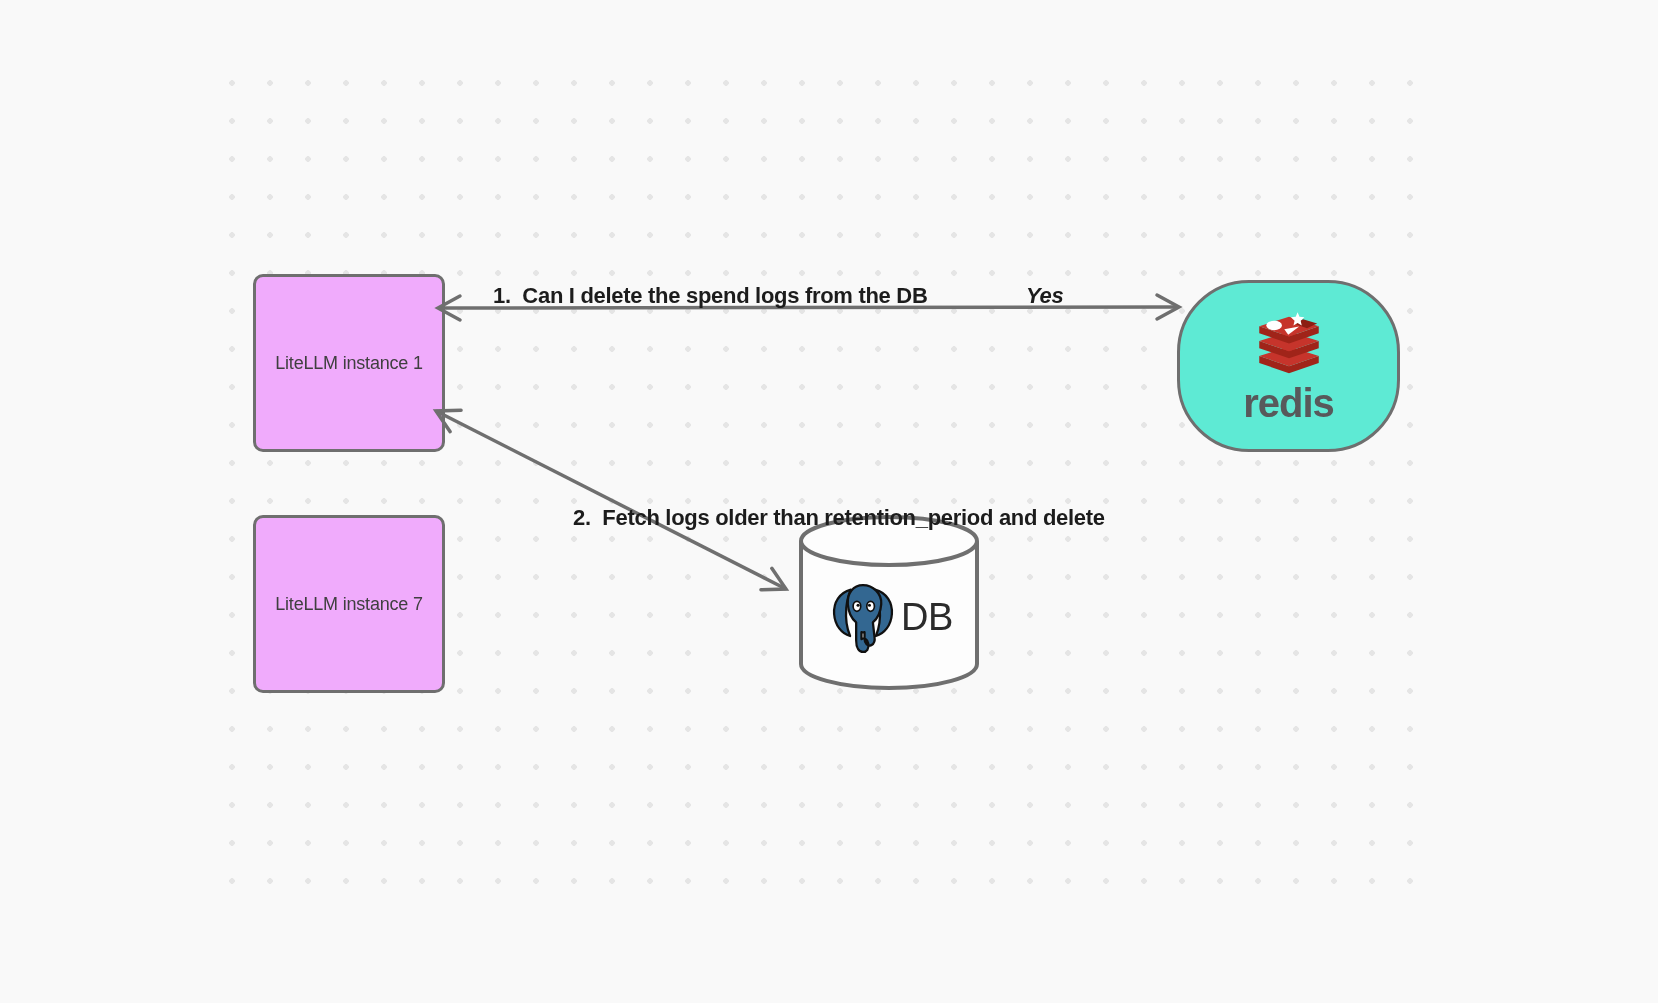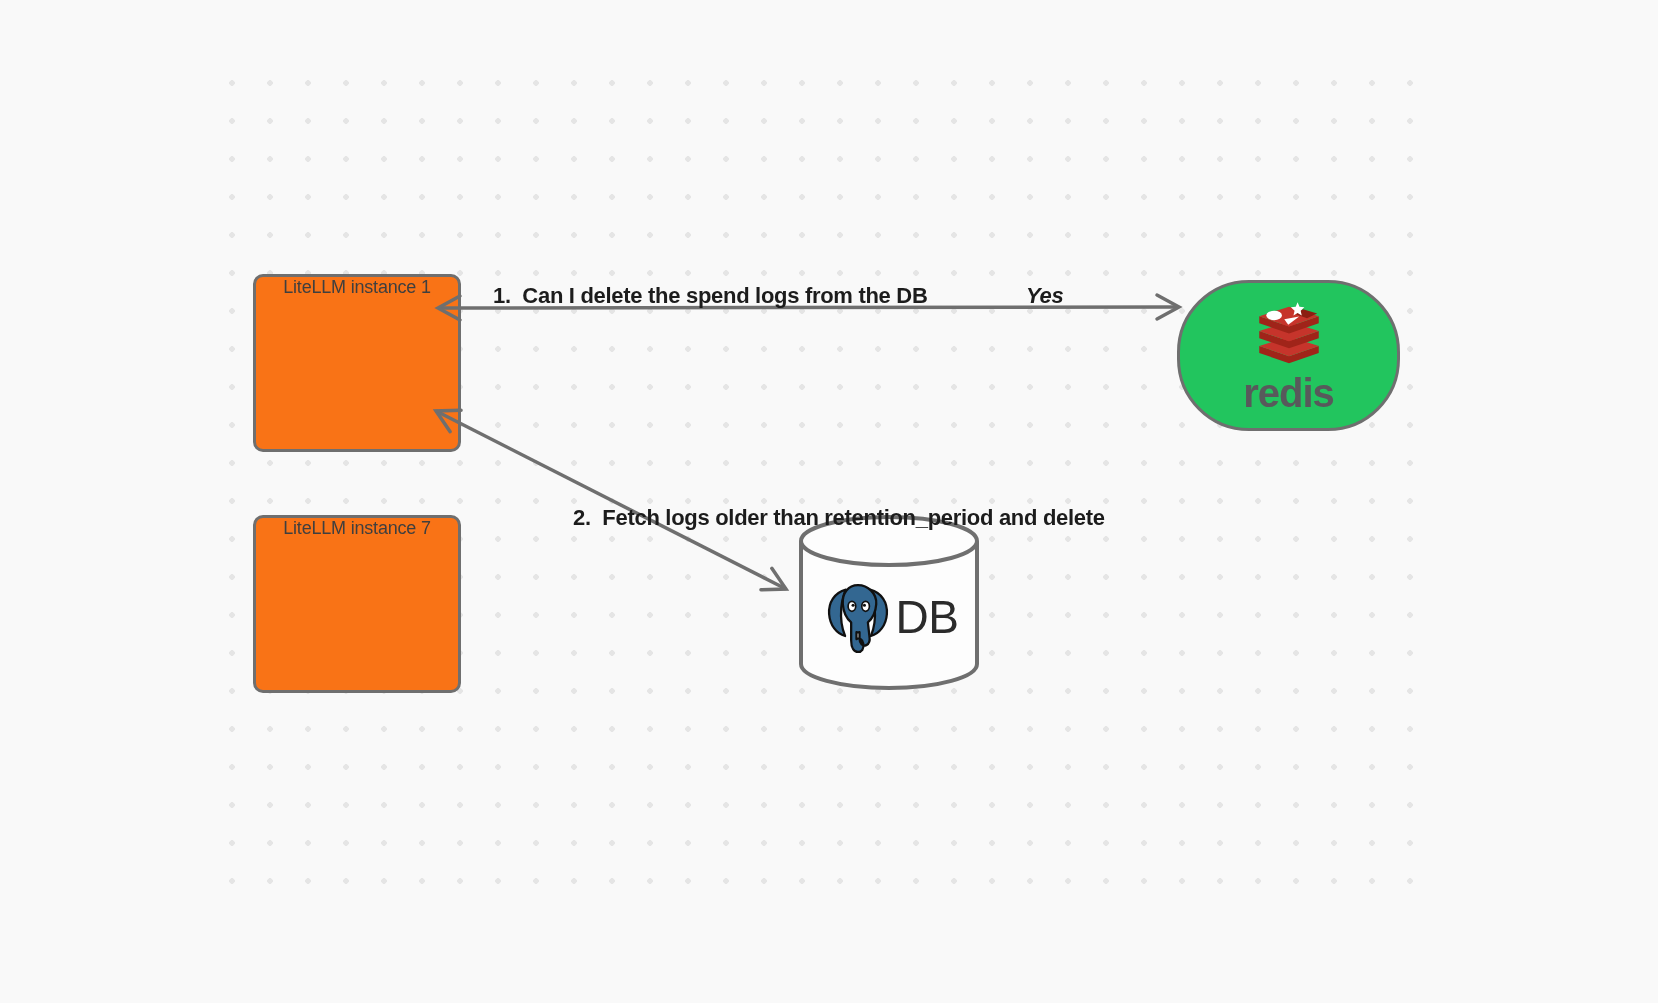--- a/index.html
+++ b/index.html
@@ -7,49 +7,49 @@
     position:relative;width:1658px;height:1003px;overflow:hidden;
     background:#f9f9f9;
     font-family:"Liberation Sans","DejaVu Sans",sans-serif;
   }
   .dot-grid{
     position:absolute;left:213px;top:64px;width:1216px;height:836px;
     background-image:radial-gradient(circle,#e5e5e5 2.6px,rgba(0,0,0,0) 3px);
     background-size:38px 38px;
   }
   .node-box{
-    position:absolute;width:208px;height:178px;
-    background:#f97316;border:3.5px solid #6f6f6f;border-radius:10px;
+    position:absolute;width:192px;height:178px;
+    background:#f0abfc;border:3.5px solid #6f6f6f;border-radius:10px;
     box-sizing:border-box;
-    display:flex;justify-content:center;
+    display:flex;align-items:center;justify-content:center;
   }
   .node-box .node-label{
     font-size:18px;color:#3f3f3f;letter-spacing:-0.2px;white-space:nowrap;
   }
   #box-instance-1{left:253px;top:274px;}
   #box-instance-2{left:253px;top:515px;}
   #box-instance-3{left:253px;top:755px;height:177px;}
   .redis-node{
-    position:absolute;left:1177px;top:280px;width:223px;height:151px;
-    background:#22c55e;border:3.5px solid #6f6f6f;border-radius:72px;
+    position:absolute;left:1177px;top:280px;width:223px;height:172px;
+    background:#5eead4;border:3.5px solid #6f6f6f;border-radius:72px;
     box-sizing:border-box;
     display:flex;flex-direction:column;align-items:center;justify-content:center;
   }
   .redis-wordmark{
     font-size:40px;font-weight:bold;color:#58595b;letter-spacing:-1px;
     line-height:1;margin-top:2px;
   }
   .db-node{position:absolute;left:796px;top:513px;width:186px;height:179px;}
   .db-content{
     position:absolute;left:796px;top:513px;width:186px;height:179px;
     display:flex;align-items:center;justify-content:center;padding-top:28px;
     box-sizing:border-box;
   }
   .db-label{
-    font-size:46px;color:#2b2b2b;letter-spacing:-0.5px;line-height:1;
+    font-size:38px;color:#2b2b2b;letter-spacing:-0.5px;line-height:1;
   }
   .arrow-layer{position:absolute;left:0;top:0;pointer-events:none;}
   .arrow-label{
     position:absolute;font-size:22px;font-weight:bold;color:#1c1c1c;
     letter-spacing:-0.3px;line-height:26px;white-space:pre;
   }
   #label-step1{left:493px;top:283px;}
   #label-step1-answer{left:1026px;top:283px;font-style:italic;}
   #label-step2{left:573px;top:461px;margin-top:44px;}
 </style>

